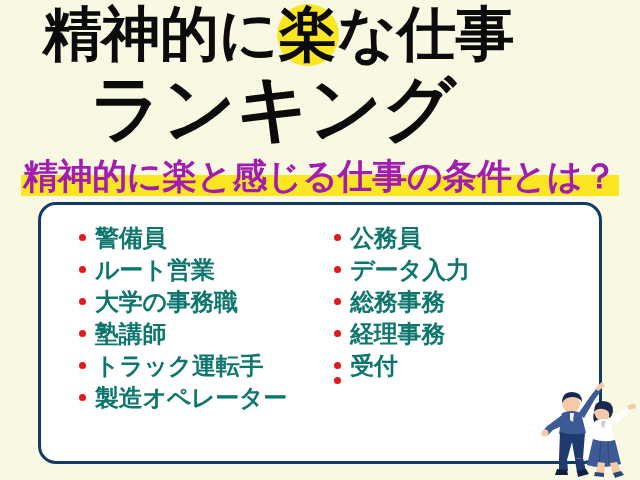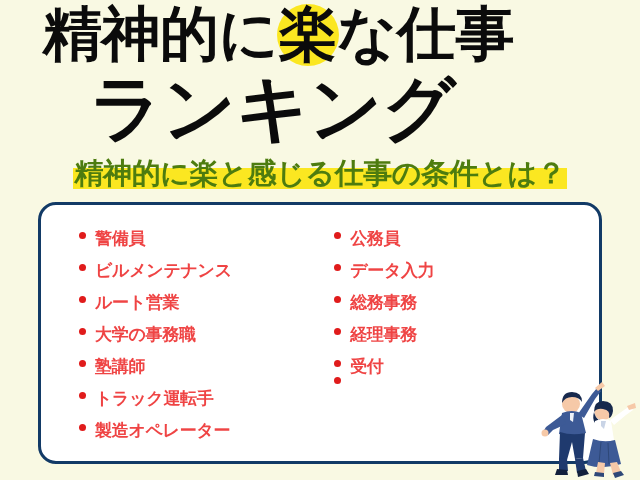--- a/index.html
+++ b/index.html
@@ -71,23 +71,23 @@
   .subtitle-wrap {
     position: absolute;
     left: 0;
     top: 156px;
     width: 640px;
     text-align: center;
   }
   .subtitle {
     position: relative;
     display: inline-block;
-    font-size: 29px;
+    font-size: 35px;
     font-weight: 700;
-    color: #4d7c0f;
+    color: #a21caf;
     letter-spacing: -0.4px;
     line-height: 1.18;
     white-space: nowrap;
     z-index: 1;
     padding: 0 2px;
   }
   .subtitle::before {
     content: "";
     position: absolute;
     left: 0;
@@ -128,23 +128,23 @@
     padding-left: 38px;
   }
   .col-right {
     width: 282px;
     padding-left: 14px;
   }
   .job-item {
     display: flex;
     align-items: baseline;
     height: 32px;
-    font-size: 17px;
+    font-size: 24px;
     font-weight: 700;
-    color: #ef4444;
+    color: #0f766e;
     letter-spacing: -0.3px;
     line-height: 32px;
     white-space: nowrap;
   }
   .bullet {
     flex: 0 0 auto;
     width: 7px;
     height: 7px;
     border-radius: 50%;
     background: #e01b1b;
@@ -185,24 +185,20 @@
   <div class="card">
     <div class="card-columns">
 
       <div class="col col-left">
         <div class="job-item">
           <span class="bullet"></span>
           <span>警備員</span>
         </div>
         <div class="job-item">
           <span class="bullet"></span>
-          <span>ビルメンテナンス</span>
-        </div>
-        <div class="job-item">
-          <span class="bullet"></span>
           <span>ルート営業</span>
         </div>
         <div class="job-item">
           <span class="bullet"></span>
           <span>大学の事務職</span>
         </div>
         <div class="job-item">
           <span class="bullet"></span>
           <span>塾講師</span>
         </div>

